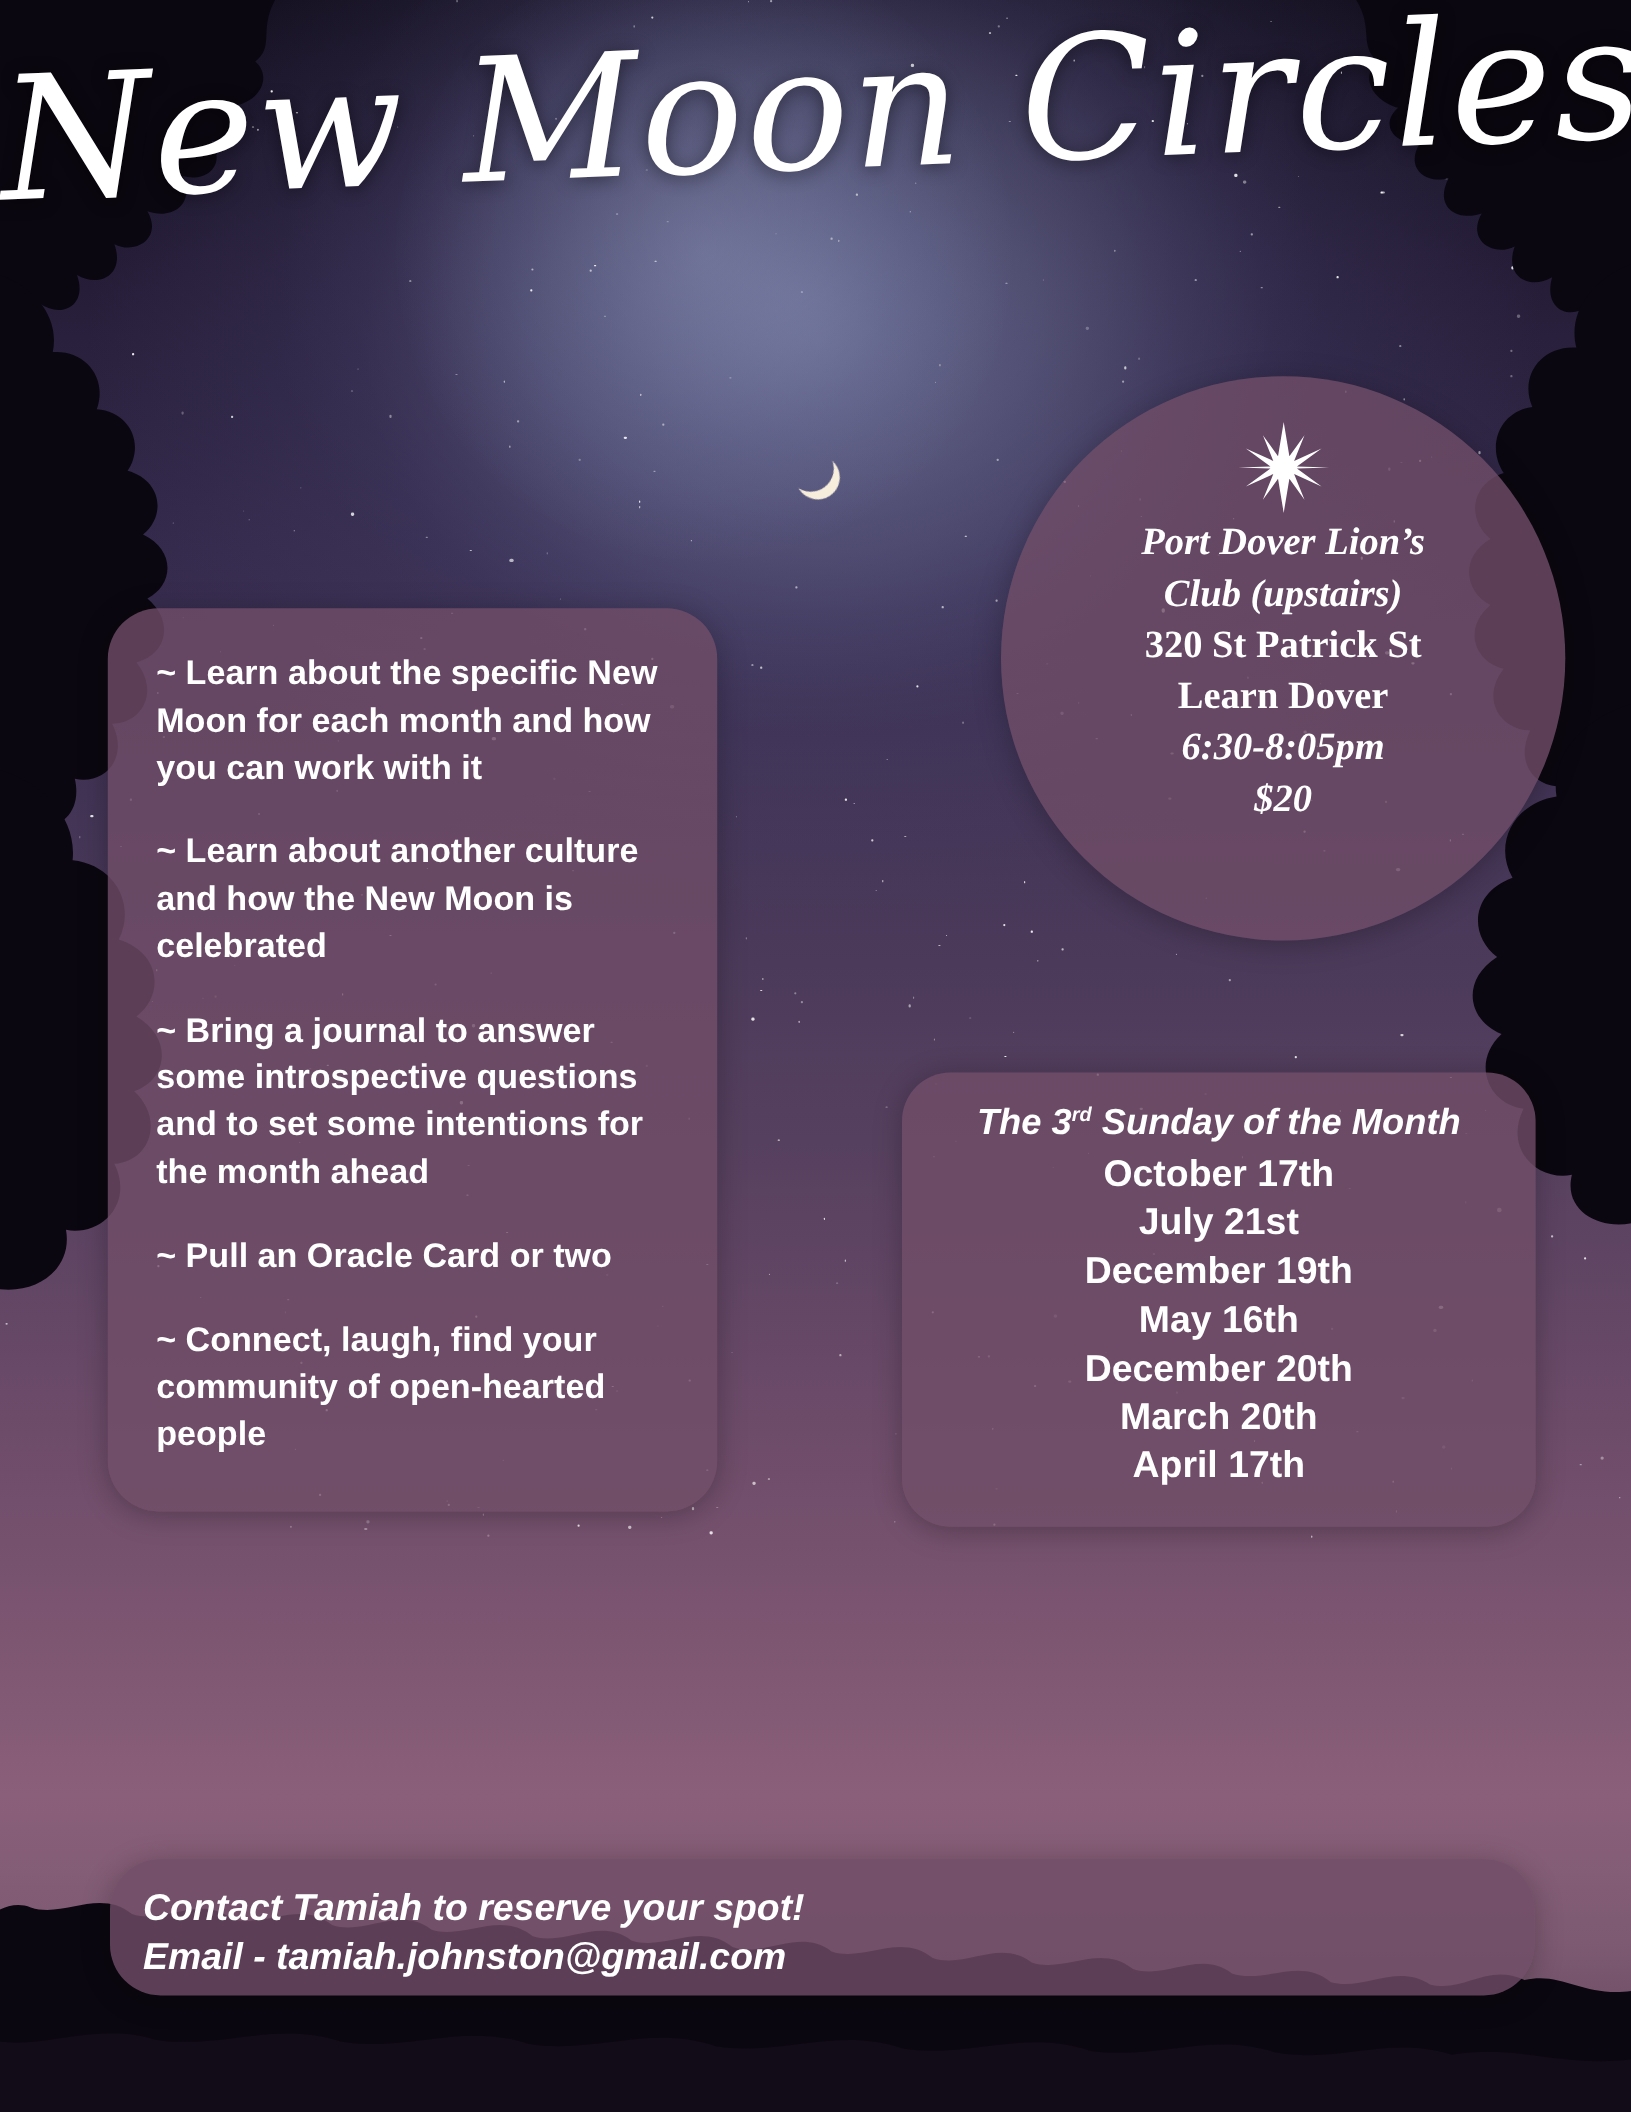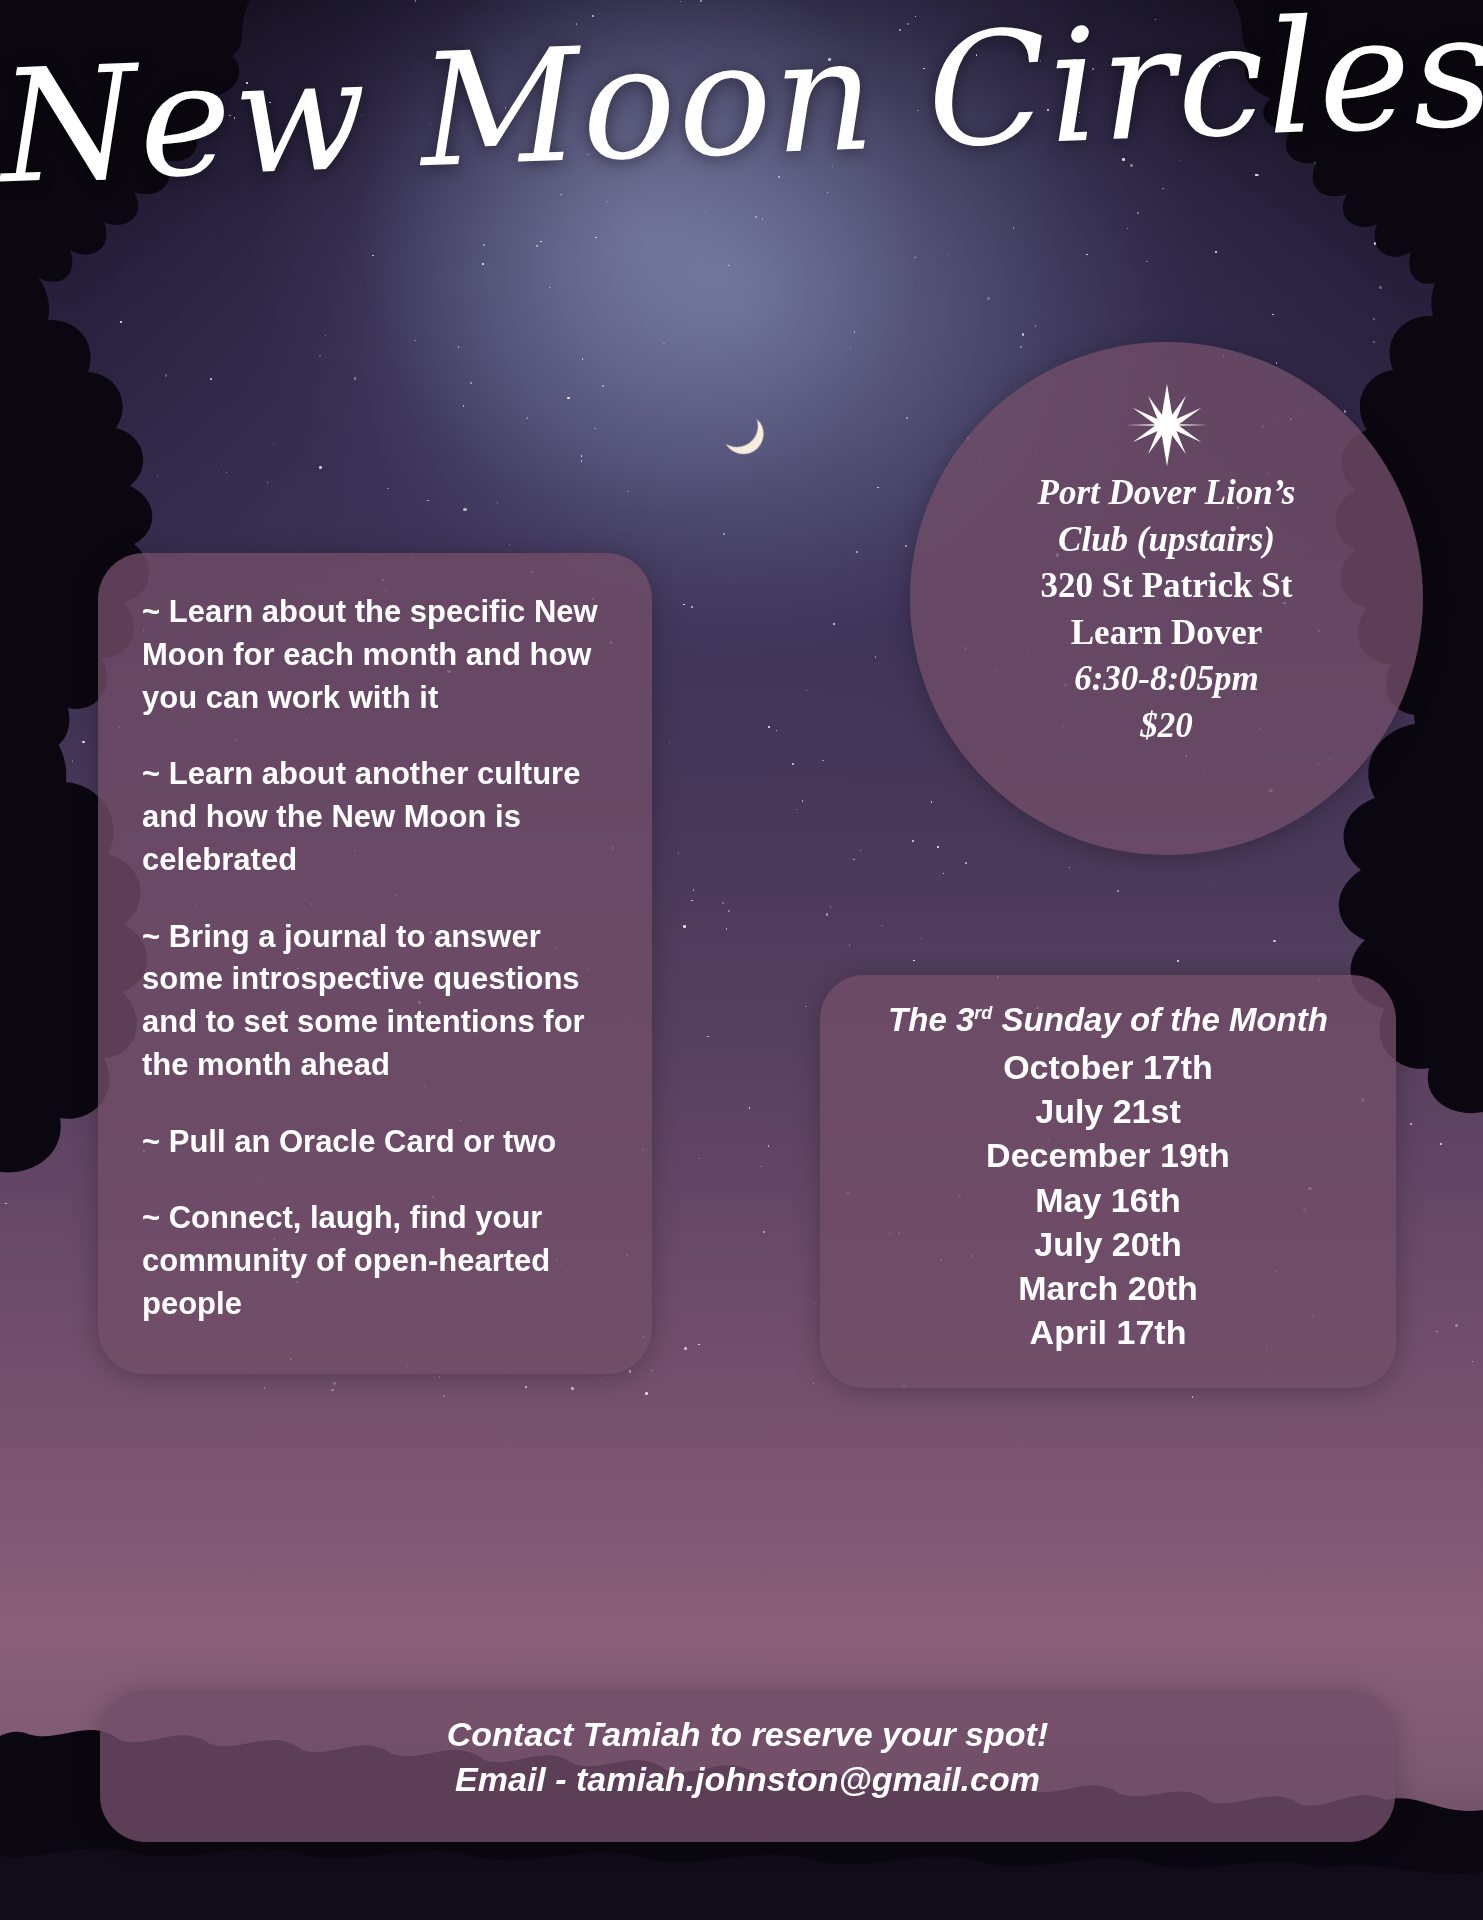--- a/index.html
+++ b/index.html
@@ -169,23 +169,23 @@
     font-size: 34px;
     font-weight: 700;
     line-height: 1.30;
   }
 
   
   .contact {
     left: 100px;
     top: 1690px;
     width: 1295px;
-    padding: 22px 30px 40px 30px;
+    padding: 22px 30px 12px 30px;
     box-sizing: border-box;
-    text-align: center;
+    text-align: left;
     border-radius: 46px;
   }
   .contact-line {
     font-size: 34px;
     font-style: italic;
     font-weight: 700;
     line-height: 1.32;
   }
 </style>
 </head>
@@ -662,21 +662,21 @@
     <div class="loc-line loc-italic">6:30-8:05pm</div>
     <div class="loc-line loc-italic">$20</div>
   </div>
 
   <div class="panel dates">
     <div class="dates-head"><span>The 3</span><sup>rd</sup><span> Sunday of the Month</span></div>
     <div class="date-line">October 17th</div>
     <div class="date-line">July 21st</div>
     <div class="date-line">December 19th</div>
     <div class="date-line">May 16th</div>
-    <div class="date-line">July 20th</div>
+    <div class="date-line">December 20th</div>
     <div class="date-line">March 20th</div>
     <div class="date-line">April 17th</div>
   </div>
 
   <div class="panel contact">
     <div class="contact-line">Contact Tamiah to reserve your spot!</div>
     <div class="contact-line">Email - tamiah.johnston@gmail.com</div>
   </div>
 
 </div>

